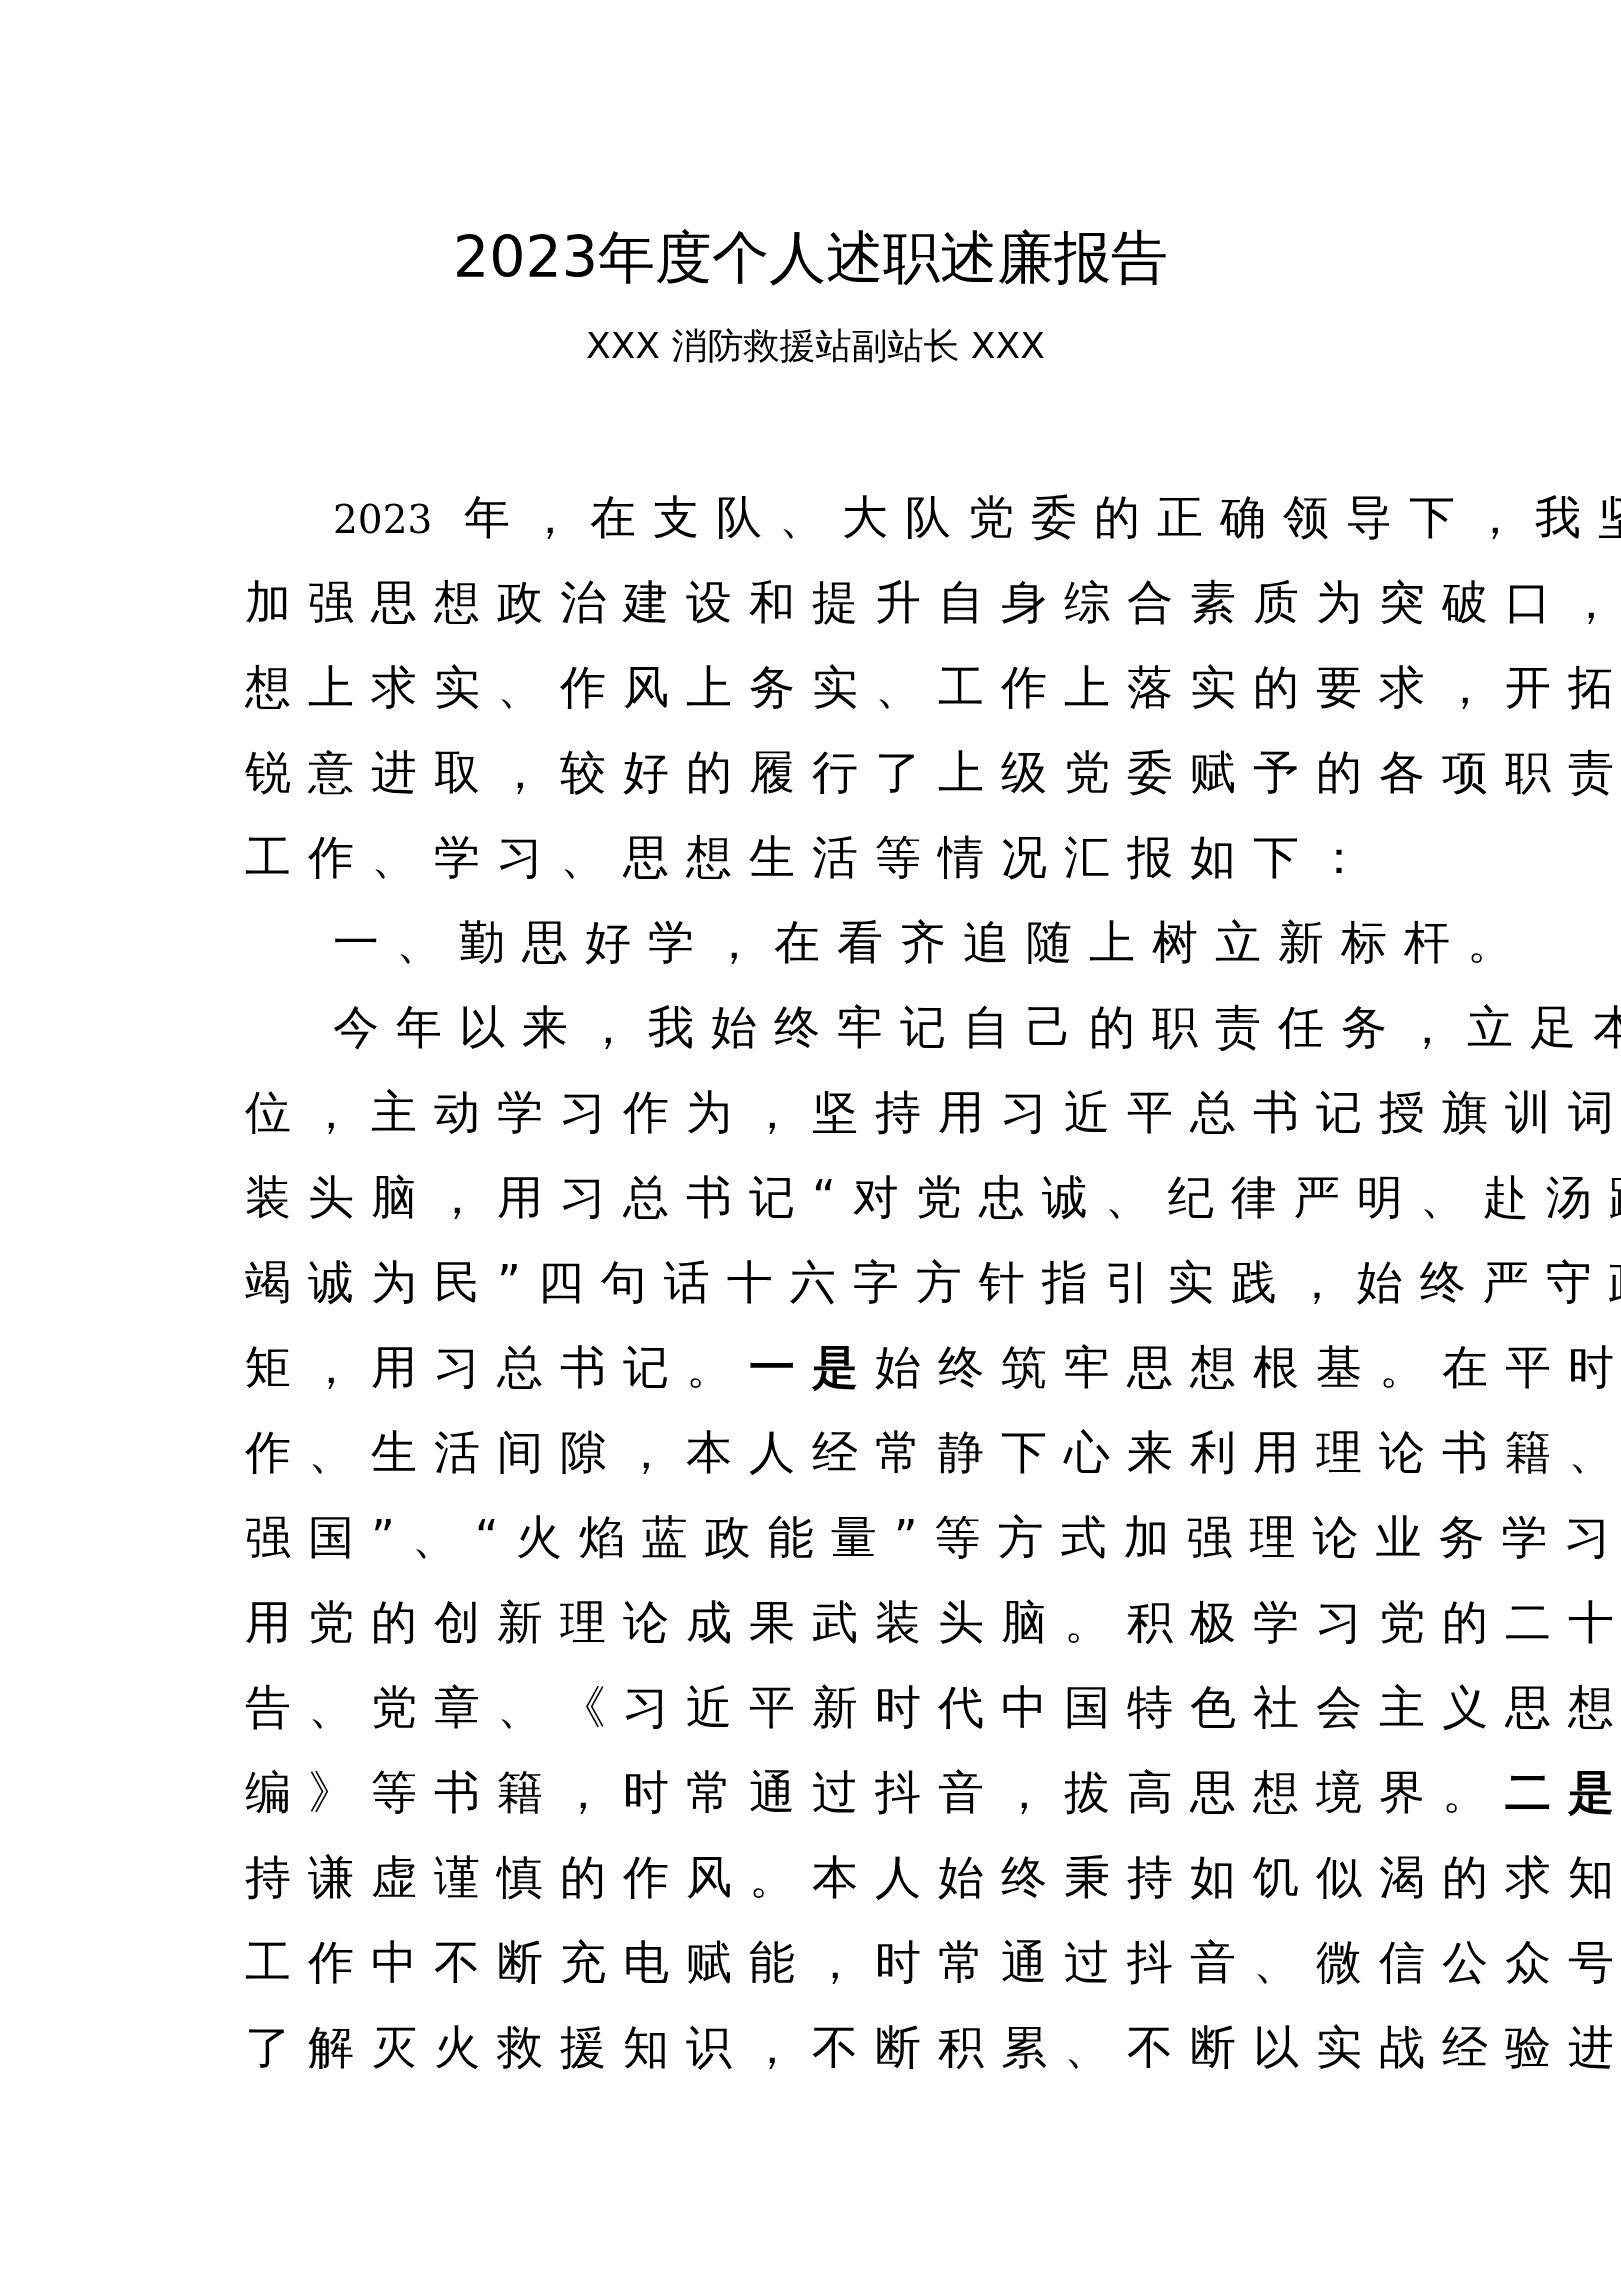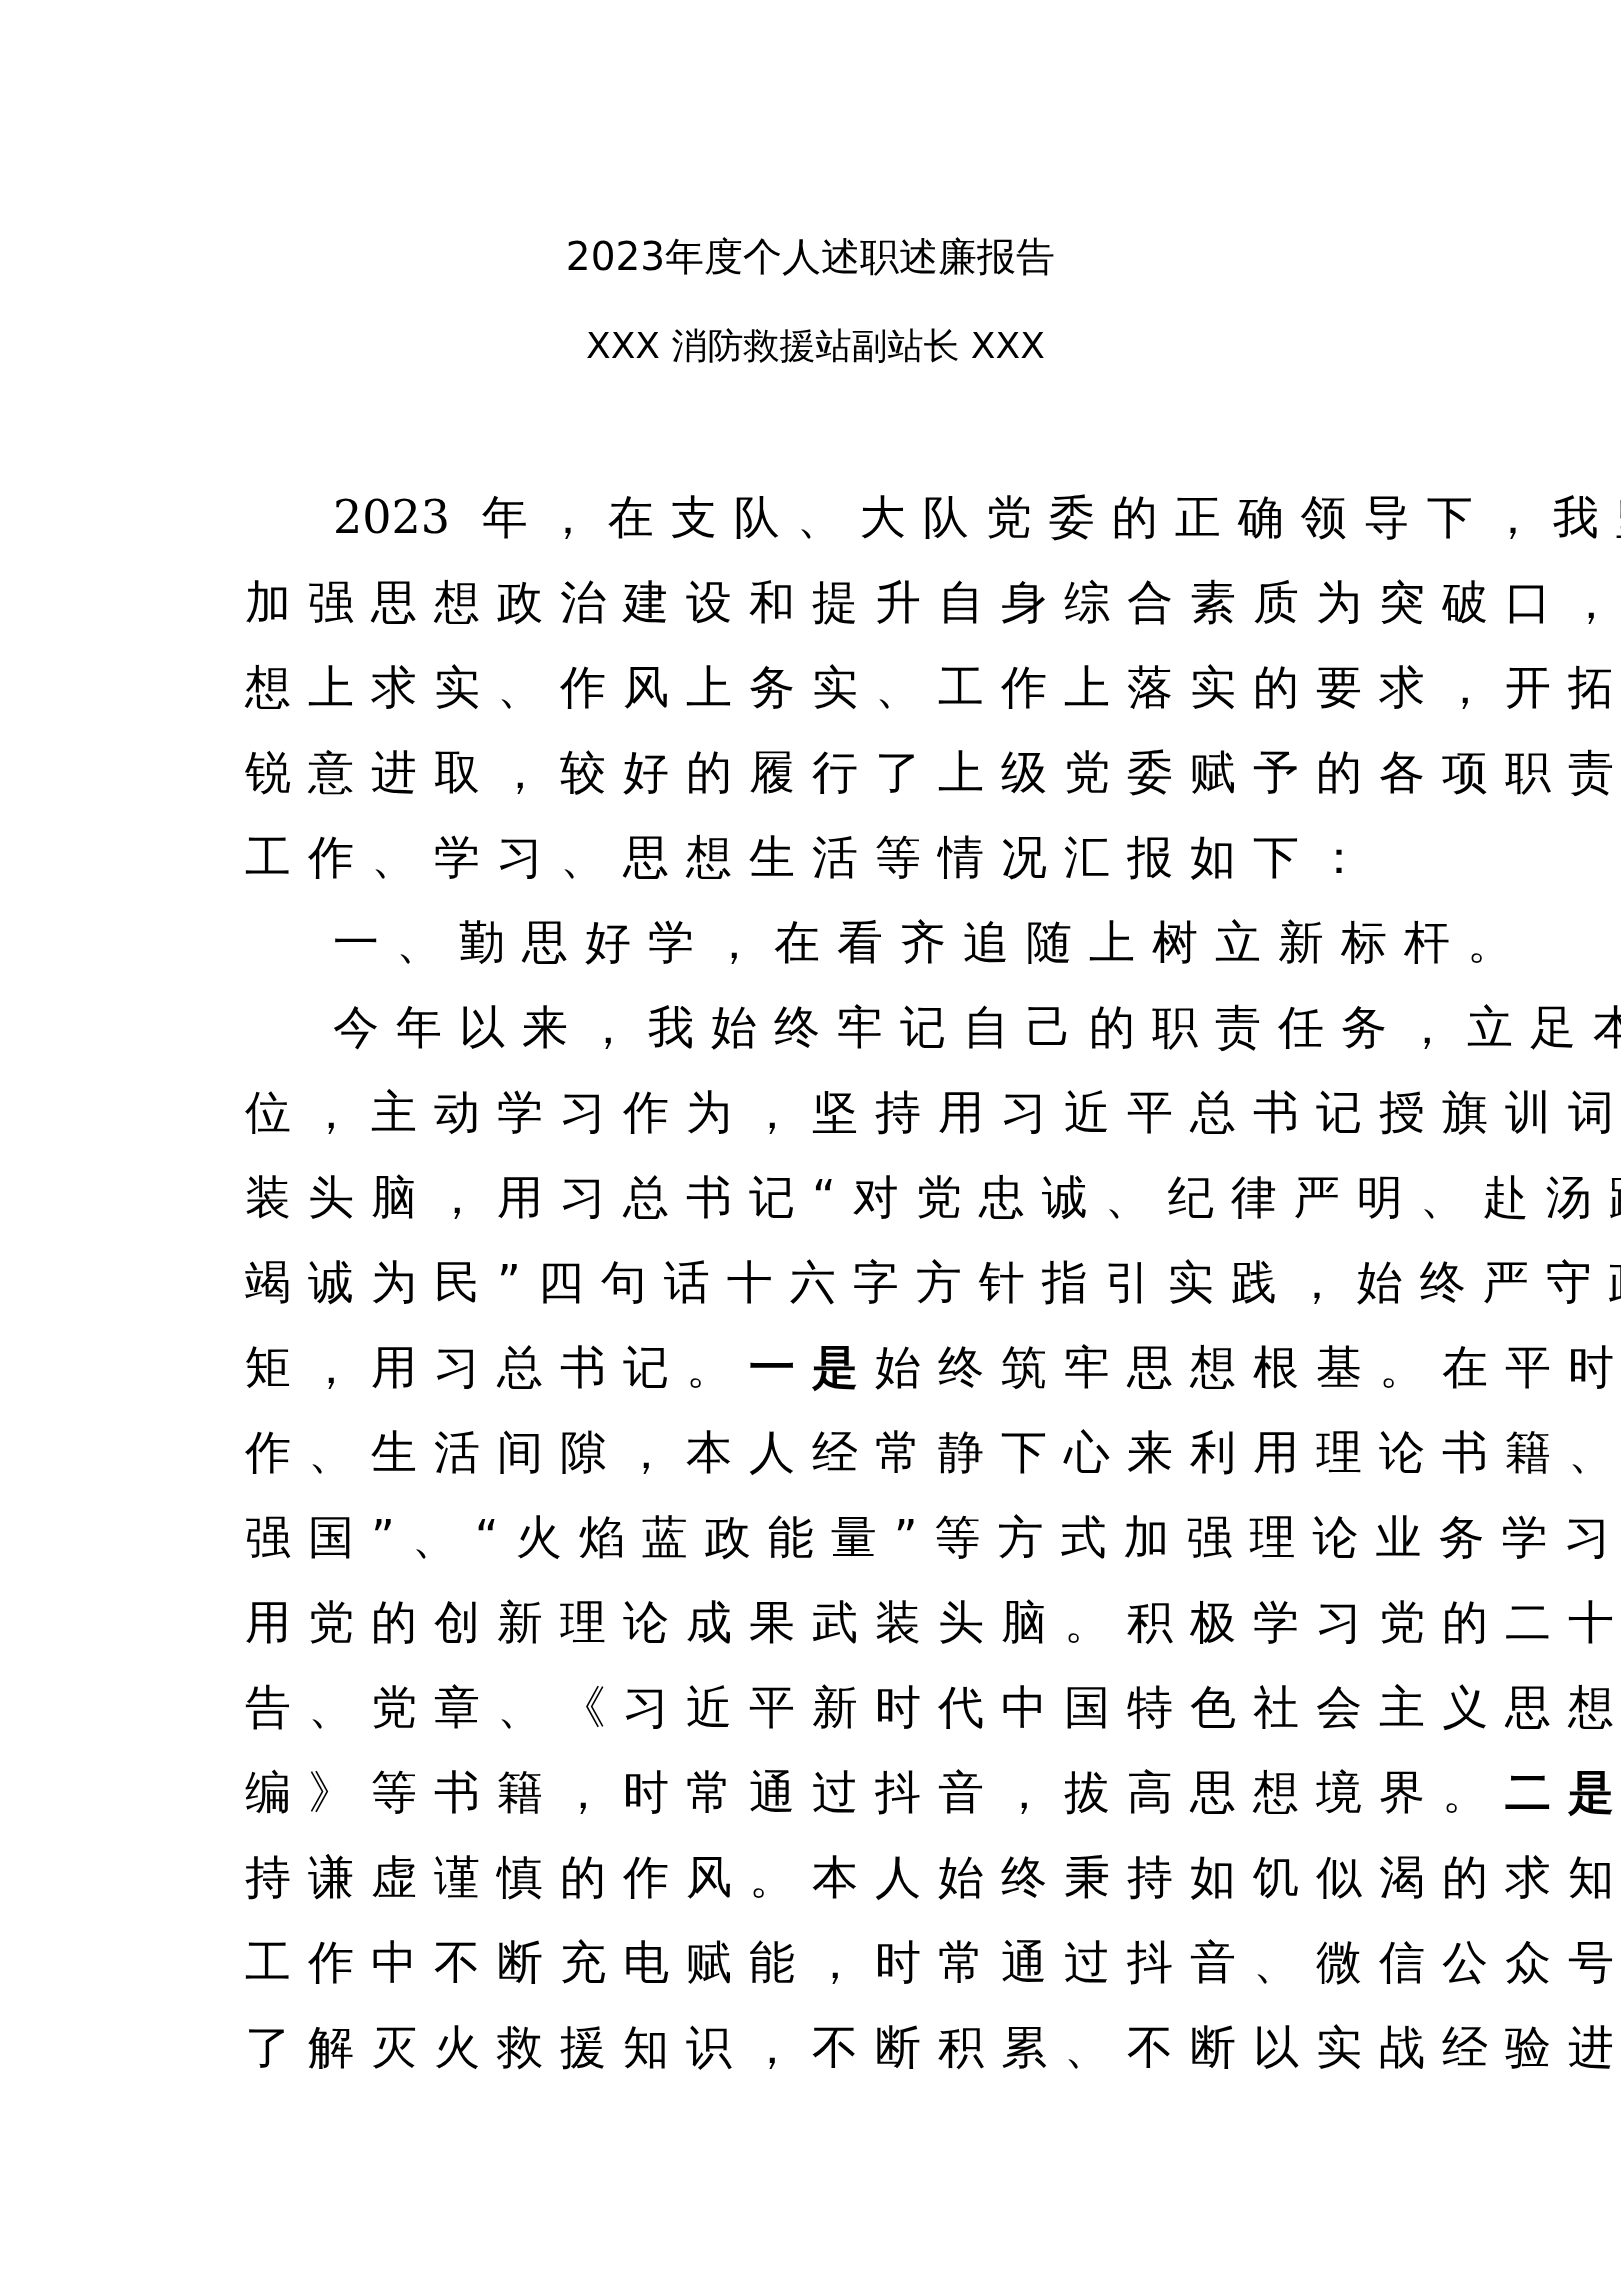--- a/index.html
+++ b/index.html
@@ -21,21 +21,21 @@
       width: 1621px;
       height: 2293px;
       background: #ffffff;
     }
     .title {
       position: absolute;
       left: 0;
       width: 1621px;
       top: 218px;
       text-align: center;
-      font-size: 39px;
+      font-size: 57px;
       line-height: 78px;
       letter-spacing: 0px;
       white-space: nowrap;
     }
     .subtitle {
       position: absolute;
       left: 586px;
       top: 318px;
       font-size: 36px;
       line-height: 55px;
@@ -51,21 +51,21 @@
       height: 85px;
       font-size: 46px;
       line-height: 74px;
       white-space: nowrap;
       letter-spacing: 17px;
     }
     .line.indent { padding-left: 88px; }
     .line .num {
       font-family: "DejaVu Serif", serif;
       letter-spacing: 0;
-      font-size: 46px;
+      font-size: 39px;
     }
     .bold { font-weight: bold; }
   </style>
 </head>
 <body>
 
 <div class="page">
   <div class="title">2023年度个人述职述廉报告</div>
   <div class="subtitle">XXX 消防救援站副站长 XXX</div>
   <div class="body-lines" id="body-lines">

